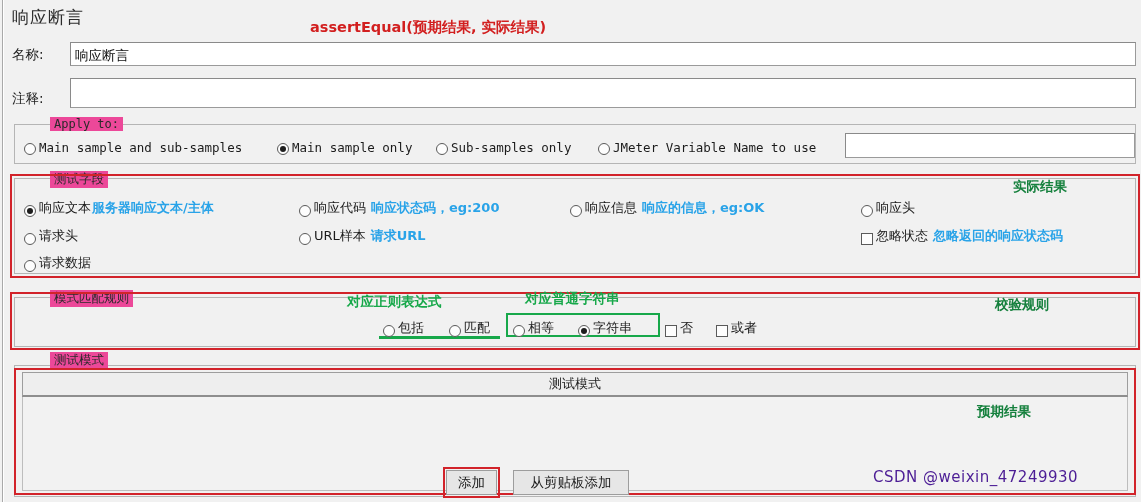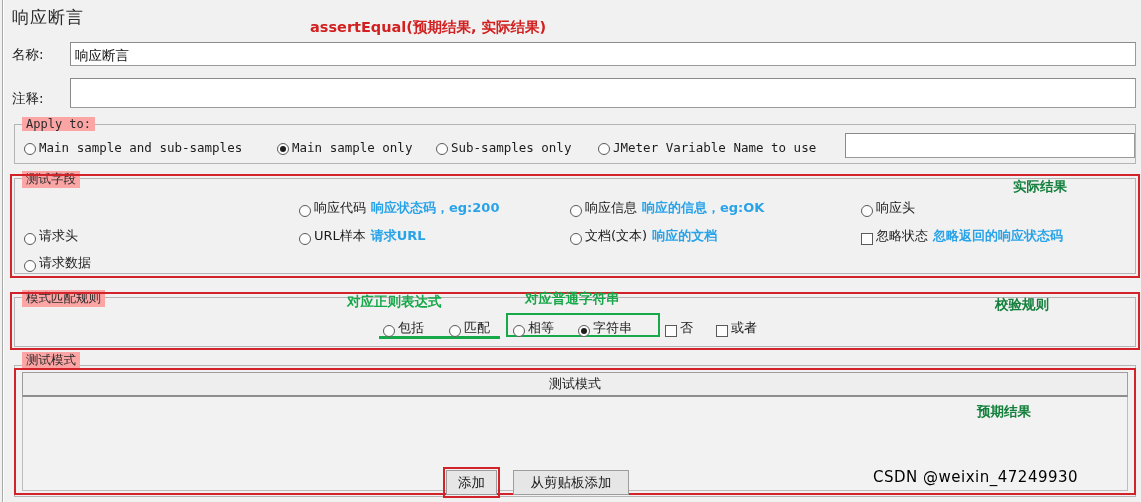--- a/index.html
+++ b/index.html
@@ -23,22 +23,23 @@
   .tfield{
     position:absolute;background:#ffffff;
     border:1px solid #9a9a9a;border-top-color:#8a8a8a;border-left-color:#8a8a8a;
     box-sizing:border-box;font-size:13.5px;color:#111;
     padding:2px 4px;line-height:20px;overflow:hidden;white-space:nowrap;
   }
 
   
   .gbox{position:absolute;box-sizing:border-box;border:1px solid #b5b5b5;}
   .gtitle{
-    position:absolute;background:#fca5a5;padding:0 4px;font-size:12.5px;color:#2a2a2a;
+    position:absolute;background:#ec4899;padding:0 4px;font-size:12.5px;color:#2a2a2a;
     white-space:nowrap;
+    margin-left:28px;
   }
   .gtitle.mono{font-family:"DejaVu Sans Mono","Liberation Mono",monospace;font-size:12px;letter-spacing:0px;}
 
   
   .redbox{position:absolute;box-sizing:border-box;border:2px solid #d2232a;pointer-events:none;}
   .greenbox{position:absolute;box-sizing:border-box;border:2px solid #17a84a;pointer-events:none;}
   .greenline{position:absolute;height:3px;background:#17a84a;}
 
   
   .opt{position:absolute;display:flex;align-items:flex-end;white-space:nowrap;}
@@ -71,21 +72,21 @@
     border-left:1px solid #bdbdbd;border-right:1px solid #bdbdbd;border-bottom:1px solid #bdbdbd;}
 
   
   .btn{
     position:absolute;box-sizing:border-box;background:#e6e6e6;
     border:1px solid #9d9d9d;
     display:flex;align-items:center;justify-content:center;
     font-size:13.5px;color:#1b1b1b;
   }
   .btn.disabled{color:#a5a5a5;margin-top:32px;}
-  .watermark{position:absolute;font-size:15px;color:#000000;letter-spacing:.5px;white-space:nowrap;}
+  .watermark{position:absolute;font-size:15px;color:#4c1d95;letter-spacing:.5px;white-space:nowrap;}
 </style>
 </head>
 <body>
 
 <div class="root">
 
   <div class="leftedge"></div>
   <div class="leftedge2"></div>
 
   <div class="title">响应断言</div>
@@ -116,20 +117,25 @@
     <span class="radio"></span>
     <span class="otext mono">JMeter Variable Name to use</span>
   </div>
   <div class="tfield" style="left:845px;top:133px;width:290px;height:25px;"></div>
 
   <div class="gbox" style="left:14px;top:178px;width:1122px;height:96px;"></div>
   <div class="gtitle" style="left:22px;top:171px;">测试字段</div>
   <div class="redbox" style="left:10px;top:174px;width:1130px;height:104px;"></div>
   <div class="ann" style="left:1013px;top:178px;">实际结果</div>
 
+  <div class="opt" style="left:24px;top:199px;">
+    <span class="radio on"></span>
+    <span class="otext">响应文本</span>
+    <span class="hint" style="margin-left:1px;">服务器响应文本/主体</span>
+  </div>
   <div class="opt" style="left:24px;top:227px;">
     <span class="radio"></span>
     <span class="otext">请求头</span>
   </div>
   <div class="opt" style="left:24px;top:254px;">
     <span class="radio"></span>
     <span class="otext">请求数据</span>
   </div>
 
   <div class="opt" style="left:299px;top:199px;">
@@ -140,25 +146,20 @@
   <div class="opt" style="left:299px;top:227px;">
     <span class="radio"></span>
     <span class="otext">URL样本</span>
     <span class="hint">请求URL</span>
   </div>
 
   <div class="opt" style="left:570px;top:199px;">
     <span class="radio"></span>
     <span class="otext">响应信息</span>
     <span class="hint">响应的信息，eg:OK</span>
-  </div>
-  <div class="opt" style="left:570px;top:227px;">
-    <span class="radio"></span>
-    <span class="otext">文档(文本)</span>
-    <span class="hint">响应的文档</span>
   </div>
 
   <div class="opt" style="left:861px;top:199px;">
     <span class="radio"></span>
     <span class="otext">响应头</span>
   </div>
   <div class="opt" style="left:861px;top:227px;">
     <span class="check"></span>
     <span class="otext">忽略状态</span>
     <span class="hint">忽略返回的响应状态码</span>

